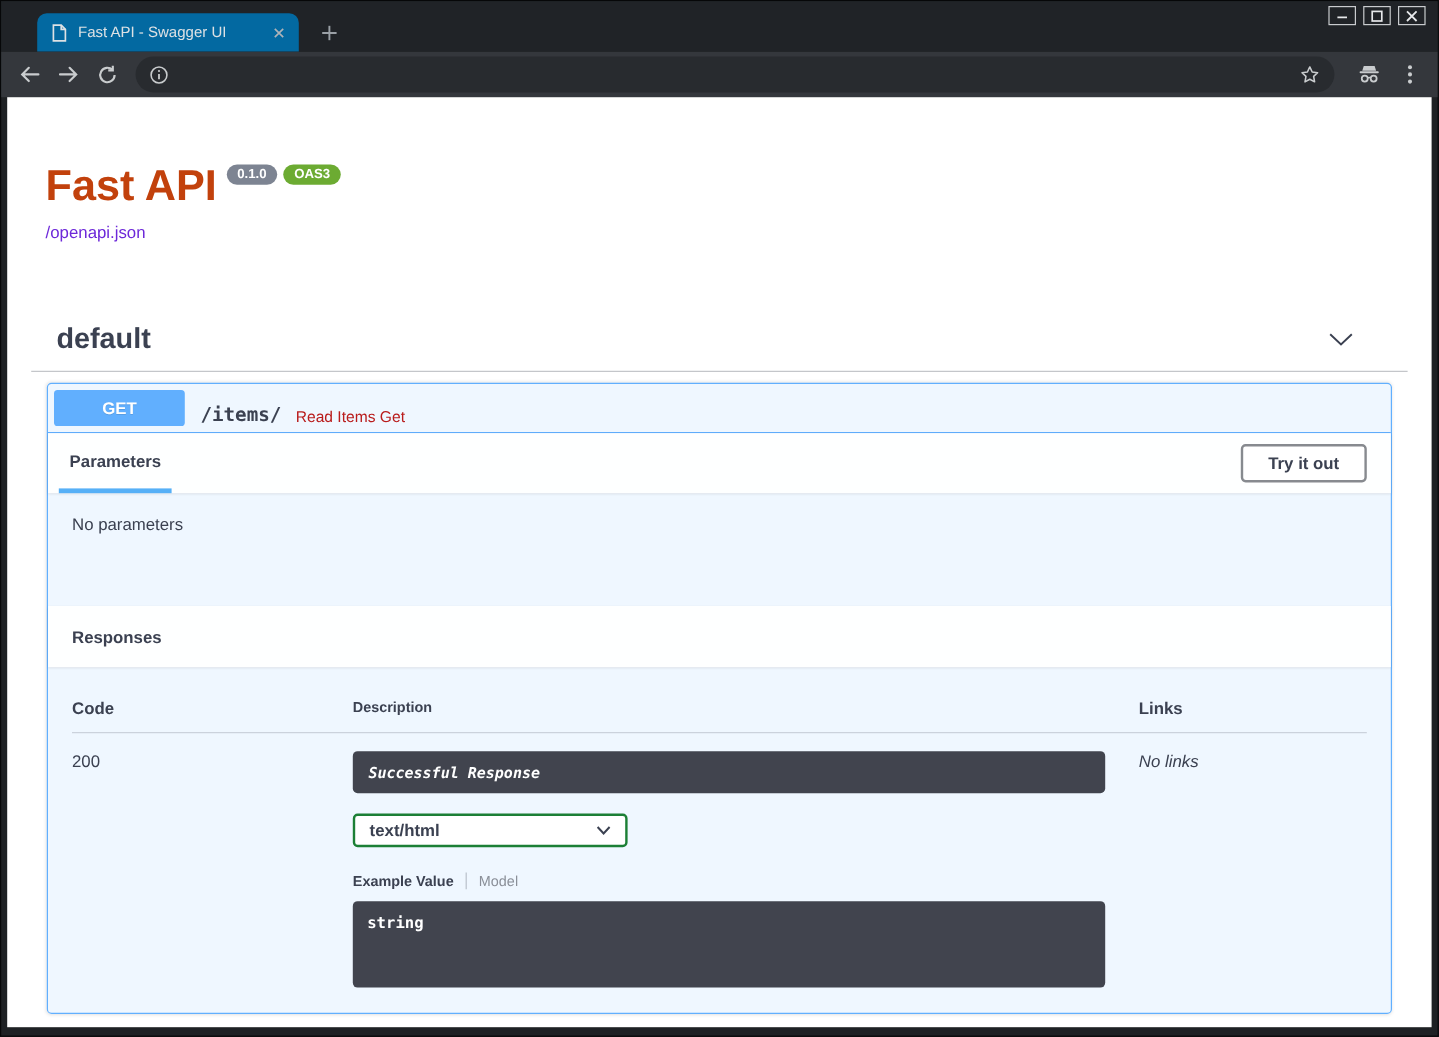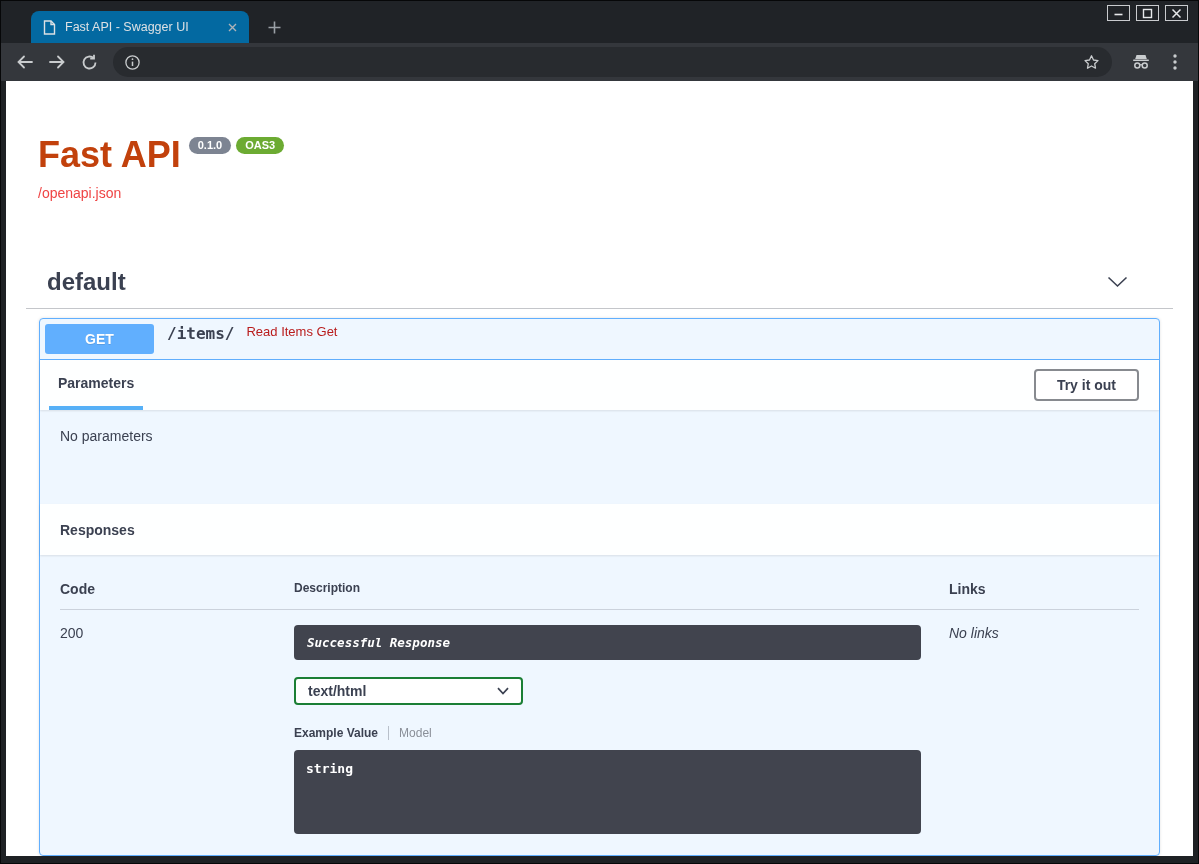--- a/index.html
+++ b/index.html
@@ -38,32 +38,32 @@
   .page { position: absolute; top: 80px; left: 5px; right: 5px; bottom: 7px;
           background: #fff; color: #3b4151; overflow: hidden; }
 
   .info { padding: 56px 32px 0; }
   .api-title { font-size: 36px; font-weight: 700; color: #c2410c; line-height: 1; display: inline; }
   .badges { display: inline-flex; gap: 5px; vertical-align: top; margin-left: 8px; margin-top: 0px; }
   .pill-badge { font-size: 11px; font-weight: 700; color: #fff; padding: 3px 9px;
                 border-radius: 10px; line-height: 1; }
   .badge-version { background: #7d8492; }
   .badge-oas { background: #6cab32; }
-  .spec-link { display: inline-block; margin-top: 12px; font-size: 14px; color: #ef4444;
+  .spec-link { display: inline-block; margin-top: 12px; font-size: 14px; color: #6d28d9;
                text-decoration: none; cursor: pointer; }
 
   .tag-wrap { margin: 60px 20px 0; }
   .tag-header { display: flex; align-items: center; justify-content: space-between;
                 padding: 6px 45px 12px 21px; border-bottom: 1px solid rgba(59,65,81,.3);
                 cursor: pointer; }
   .tag-name { font-size: 24px; font-weight: 700; color: #3b4151; }
 
   .opblock { margin: 9px 13px 0; border: 1px solid #61affe; border-radius: 4px;
              background: rgba(97,175,254,.1); box-shadow: 0 0 3px rgba(0,0,0,.12); }
-  .op-summary { display: flex; align-items: flex-start; padding: 5px; border-bottom: 1px solid #61affe; }
+  .op-summary { display: flex; align-items: flex-end; padding: 5px; border-bottom: 1px solid #61affe; }
   .method-badge { background: #61affe; color: #fff; font-weight: 700; font-size: 14px;
                   width: 109px; text-align: center; padding: 7px 0; border-radius: 3px;
                   text-shadow: 0 1px 0 rgba(0,0,0,.1); cursor: pointer; }
   .op-path { font-family: "DejaVu Sans Mono", monospace; font-size: 16px; font-weight: 600;
              color: #3b4151; margin-left: 13px; }
   .op-desc { font-size: 13px; color: #b91c1c; margin-left: 12px; }
 
   .sec-header { background: rgba(255,255,255,.92); box-shadow: 0 1px 2px rgba(0,0,0,.1);
                 display: flex; align-items: center; justify-content: space-between;
                 height: 50px; padding: 0 20px 0 9px; position: relative; }
@@ -101,21 +101,21 @@
                   font-weight: 600; color: #3b4151; cursor: pointer; }
   .accept-note { margin-top: 6px; font-size: 12px; color: #17852c; }
   .accept-note .mono { font-family: "DejaVu Sans Mono", monospace; font-size: 11.5px; }
 
   .ev-row { margin-top: 21px; display: flex; align-items: center; font-size: 12px; }
   .ev-active { font-weight: 700; color: #3b4151; padding-right: 10px;
                border-right: 1px solid rgba(59,65,81,.3); cursor: pointer; }
   .ev-model { padding-left: 10px; color: #8a8f98; cursor: pointer; }
 
   .example-box { margin-top: 10px; margin-right: 28px; background: #41444e; border-radius: 4px;
-                 padding: 11px 12px; height: 84px; color: #fff;
+                 padding: 11px 12px; height: 72px; color: #fff;
                  font-family: "DejaVu Sans Mono", monospace; font-size: 13px; font-weight: 600; }
 </style>
 </head>
 <body>
 
 <div class="frame">
 
   <div class="titlebar">
     <div class="tab">
       <span style="display:flex">

